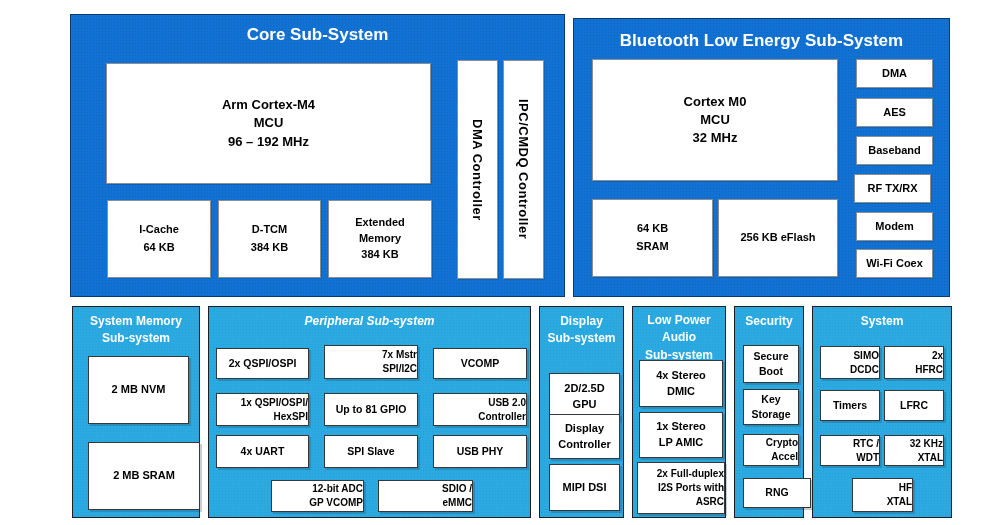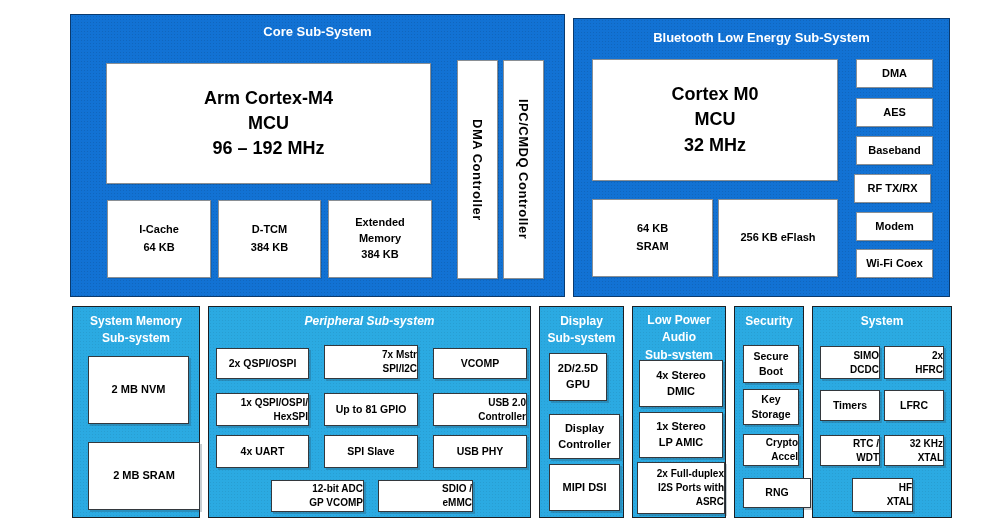--- a/index.html
+++ b/index.html
@@ -32,37 +32,37 @@
     background-size: 3px 3px;
     border: 1.5px solid #1b1f24;
   }
   .sec-title {
     position: absolute;
     left: 0; right: 0;
     color: #ffffff;
     text-align: center;
     font-weight: 700;
   }
-  .sec-title.big  { font-size: 13px; line-height: 1.25; }
+  .sec-title.big  { font-size: 17px; line-height: 1.25; }
   .sec-title.small{ font-size: 12px; line-height: 1.45; }
   .wbox {
     position: absolute;
     box-sizing: border-box;
     background: #ffffff;
     color: #000000;
     display: flex;
     flex-direction: column;
     align-items: center;
     justify-content: center;
     text-align: center;
     font-weight: 700;
   }
   .wbox.top-border  { border: 1px solid #8a8f94; box-shadow: 1px 1px 0 rgba(0,0,0,0.12); }
   .wbox.bot-border  { border: 1px solid #33383d; box-shadow: 2px 2px 0 rgba(40,60,75,0.25); }
-  .t13 { font-size: 18px; line-height: 1.4; }
+  .t13 { font-size: 13px; line-height: 1.4; }
   .t11 { font-size: 11px; line-height: 1.6; }
   .t11c{ font-size: 11px; line-height: 1.45; }
   .t10 { font-size: 10.5px; line-height: 1.45; }
   .t10t{ font-size: 10px;  line-height: 1.4; align-items: flex-end; }
   .vert {
     writing-mode: vertical-rl;
     font-size: 13px;
     letter-spacing: 0.5px;
   }
 </style>
@@ -190,21 +190,21 @@
         <div>eMMC</div>
       </div>
   </div>
 
   <div class="sec light" style="left:539px; top:306px; width:85px; height:212px;">
     <div class="sec-title small" style="top:6px;">
         <div>Display</div>
         <div>Sub-system</div>
       </div>
 
-    <div class="wbox bot-border t11c" style="left:9px; top:46px;  width:58px; height:48px;">
+    <div class="wbox bot-border t11c" style="left:9px; top:66px;  width:71px; height:48px;">
         <div>2D/2.5D</div>
         <div>GPU</div>
       </div>
     <div class="wbox bot-border t11c" style="left:9px; top:107px; width:71px; height:45px;">
         <div>Display</div>
         <div>Controller</div>
       </div>
     <div class="wbox bot-border t11c" style="left:9px; top:157px; width:71px; height:47px;">
         <div>MIPI DSI</div>
       </div>

